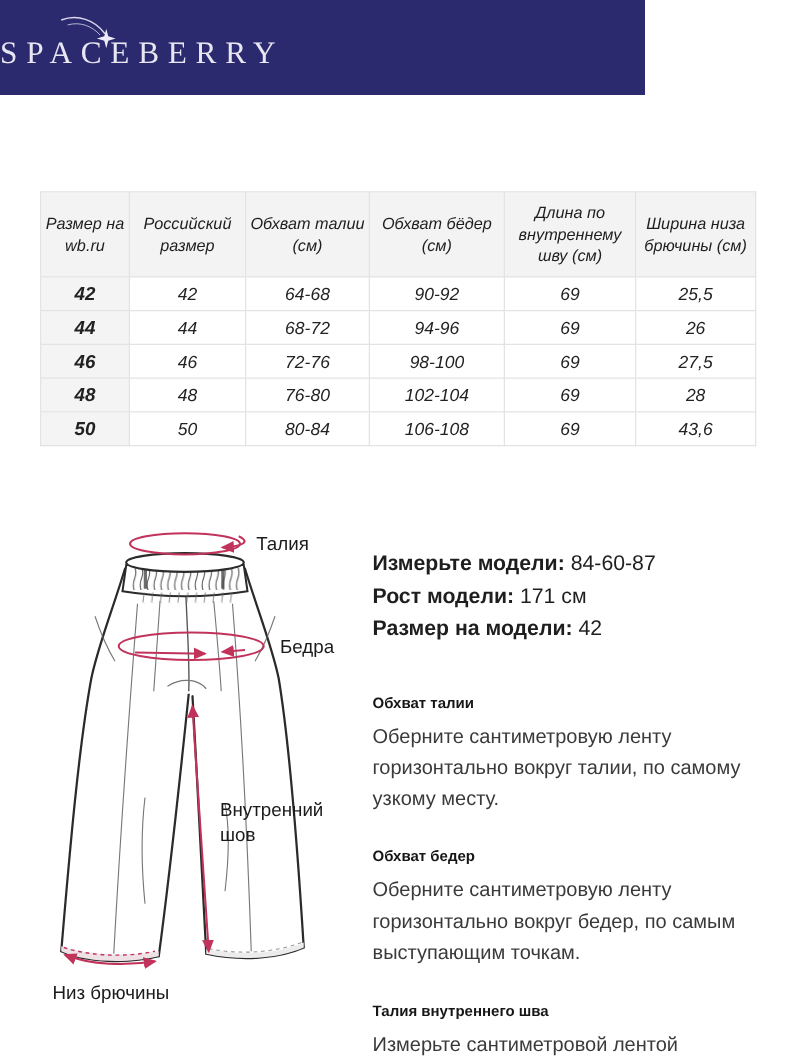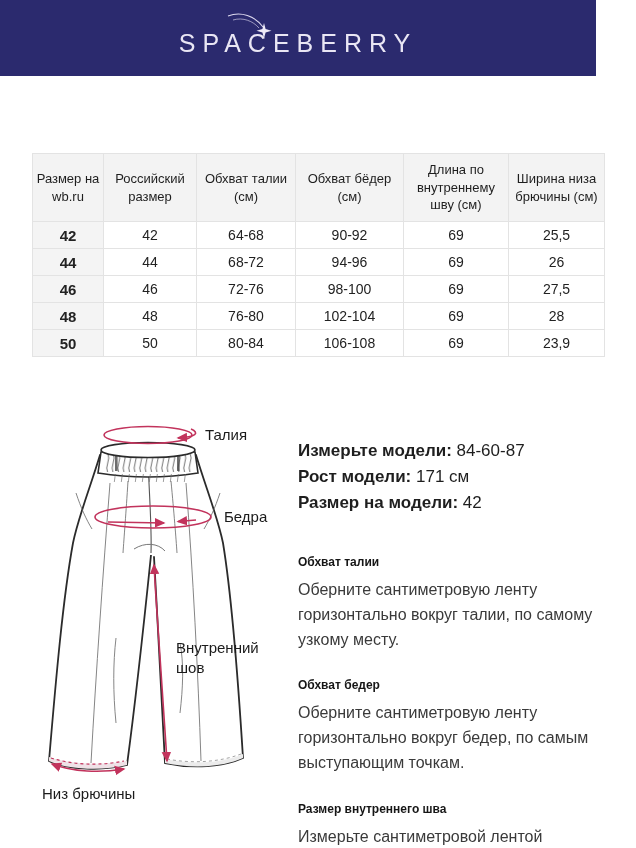--- a/index.html
+++ b/index.html
@@ -2,33 +2,33 @@
 <html><head>
 <meta charset="utf-8">
 <style>
   html,body{margin:0;padding:0;}
   body{
     width:636px;height:848px;position:relative;background:#ffffff;
     font-family:"Liberation Sans", sans-serif;color:#1e1e1e;overflow:hidden;
   }
   
   .header{
-    position:absolute;top:0;left:0;width:596px;height:76px;
-    background:#2b2a6e;display:flex;align-items:center;justify-content:center;
+    position:absolute;top:0;left:0;width:516px;height:76px;
+    background:#2b2a6e;display:flex;align-items:center;font-family:Liberation Serif, serif;
   }
   .logo-wrap{position:relative;display:inline-block;}
   .logo-text{
     color:#e9e6f4;font-size:25px;letter-spacing:7px;font-weight:400;
     padding-top:10px;display:inline-block;
   }
   .logo-star{position:absolute;left:46px;top:-9px;width:48px;height:34px;}
   
   table.size-table{
     position:absolute;top:153px;left:32px;border-collapse:collapse;
-    table-layout:fixed;width:572px;
+    table-layout:fixed;width:572px;font-style:italic;
   }
   .size-table th,.size-table td{
     border:1px solid #e3e3e3;text-align:center;vertical-align:middle;
   }
   .size-table thead th{
     background:#f3f3f3;font-weight:400;font-size:13px;line-height:1.35;
     height:63px;padding:2px 3px;color:#1e1e1e;
   }
   .size-table tbody td{
     height:24px;font-size:14px;padding:1px 2px;background:#ffffff;color:#222222;
@@ -113,21 +113,21 @@
       <td>102-104</td>
       <td>69</td>
       <td>28</td>
     </tr>
     <tr>
       <td class="first">50</td>
       <td>50</td>
       <td>80-84</td>
       <td>106-108</td>
       <td>69</td>
-      <td>23,9</td>
+      <td>43,6</td>
     </tr>
   </tbody>
 </table>
 
 <div class="lower">
 
   <svg class="diagram" width="264" height="398" viewBox="0 0 264 398">
     <defs>
       <marker id="arrP" viewBox="0 0 8 8" refX="6.5" refY="4" markerWidth="7" markerHeight="7" orient="auto-start-reverse">
         <path d="M0,0.6 L7.6,4 L0,7.4 Z" fill="#c2335c"></path>
@@ -205,18 +205,18 @@
     <div class="guide">
       <div class="guide-section">
         <p class="guide-title">Обхват талии</p>
         <p class="guide-text">Оберните сантиметровую ленту горизонтально вокруг талии, по самому узкому месту.</p>
       </div>
       <div class="guide-section">
         <p class="guide-title">Обхват бедер</p>
         <p class="guide-text">Оберните сантиметровую ленту горизонтально вокруг бедер, по самым выступающим точкам.</p>
       </div>
       <div class="guide-section">
-        <p class="guide-title">Размер внутреннего шва</p>
+        <p class="guide-title">Талия внутреннего шва</p>
         <p class="guide-text">Измерьте сантиметровой лентой расстояние по внутренней стороне ноги до низа.</p>
       </div>
     </div>
   </div>
 </div>
 
 </body></html>

